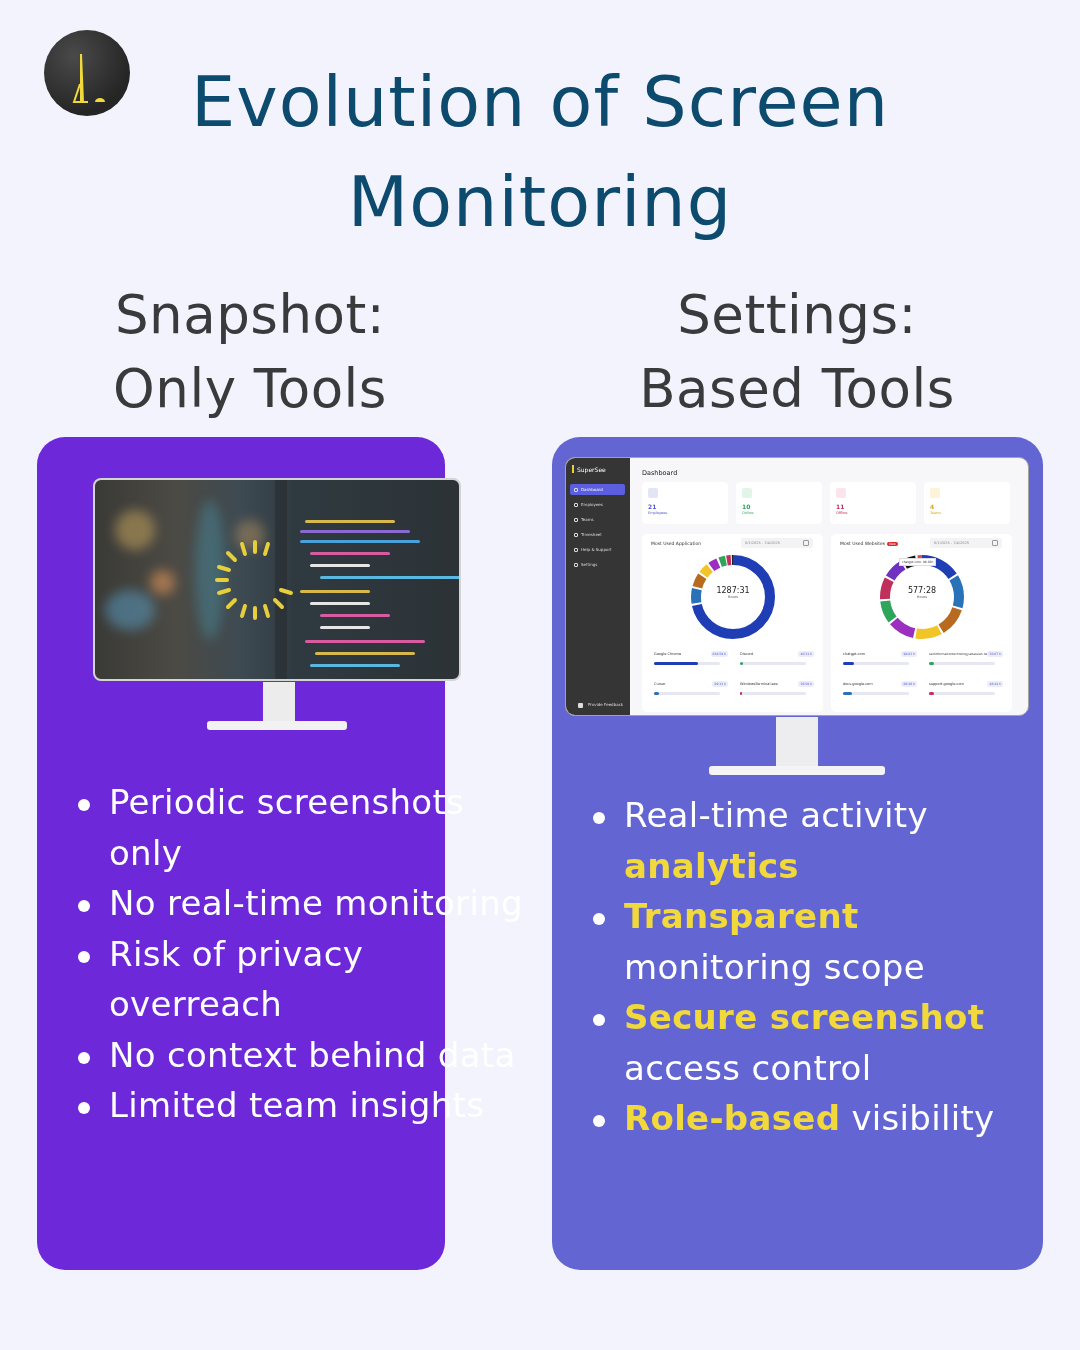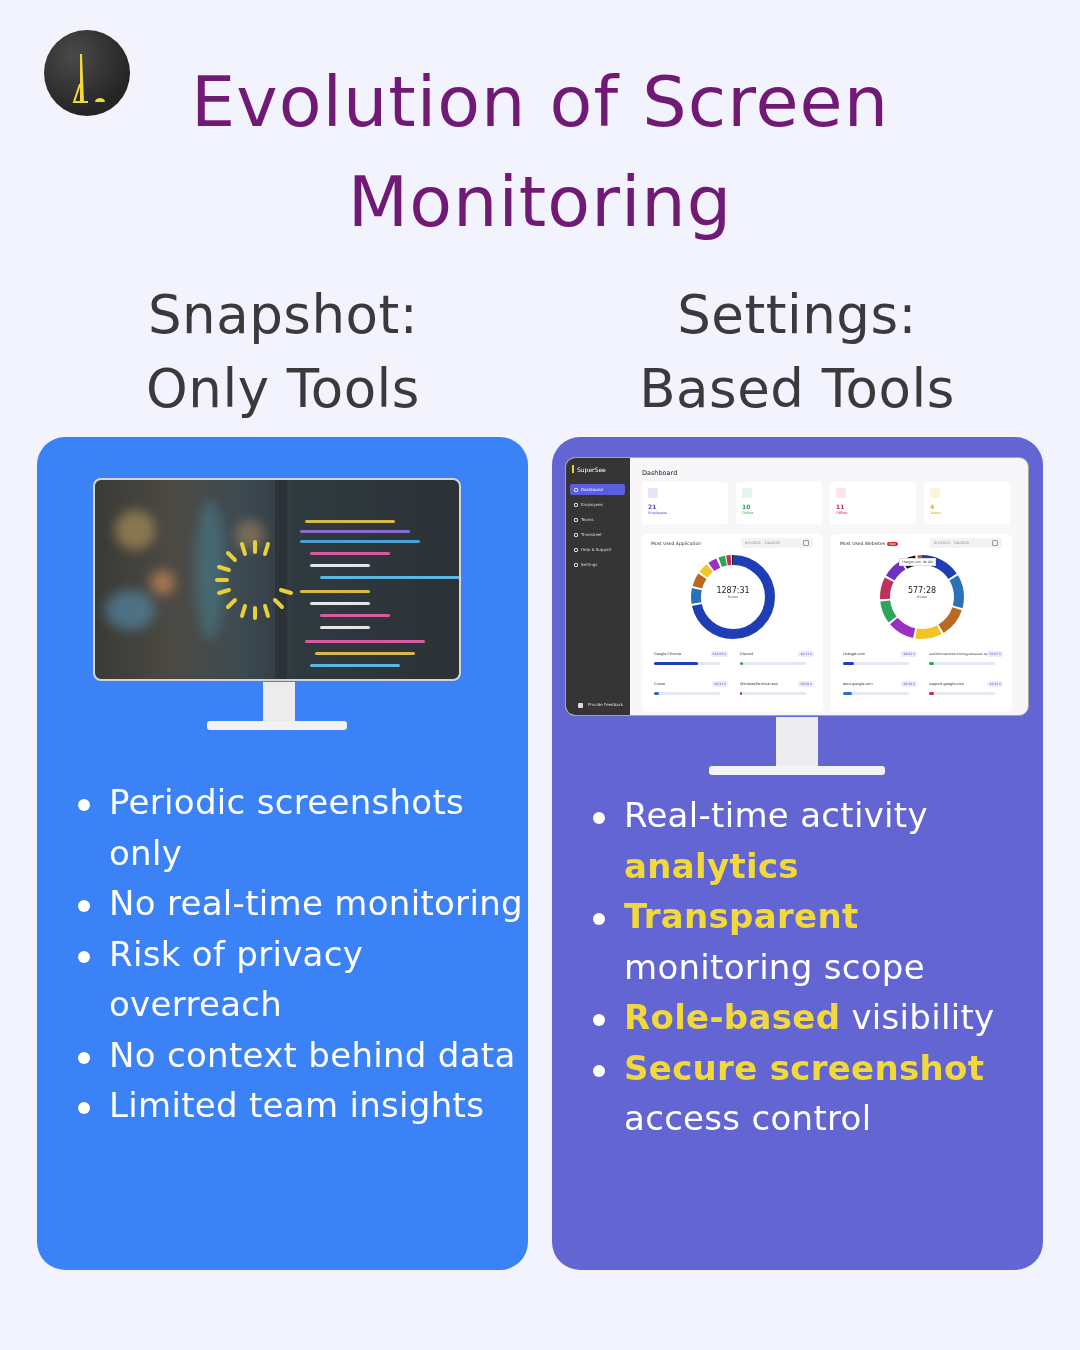--- a/index.html
+++ b/index.html
@@ -4,29 +4,29 @@
 <style>
   * { box-sizing: border-box; margin: 0; padding: 0; }
   html, body { width: 1080px; height: 1350px; background: #f3f3fd; overflow: hidden; }
   body { font-family: "DejaVu Sans", sans-serif; position: relative; color: #3a3a3d; }
 
   .logo { position: absolute; left: 44px; top: 30px; width: 86px; height: 86px; border-radius: 50%;
     background: radial-gradient(circle at 35% 30%, #4a4a4a, #252525 70%); }
   .logo svg { position: absolute; left: 0; top: 0; }
 
   .title { position: absolute; left: 140px; width: 800px; top: 52px; text-align: center;
-    font-size: 70px; line-height: 100px; font-weight: 400; color: #701a75; letter-spacing: 1px; }
+    font-size: 70px; line-height: 100px; font-weight: 400; color: #0c4a6e; letter-spacing: 1px; }
 
   .col-head { position: absolute; top: 278px; width: 480px; text-align: center; font-size: 53px;
     line-height: 74px; color: #3a3a3d; letter-spacing: 0.5px; }
-  .col-head.left { left: 43px; }
+  .col-head.left { left: 10px; }
   .col-head.right { left: 557px; }
 
   .panel { position: absolute; top: 437px; height: 833px; border-radius: 28px; }
-  .panel.left { left: 37px; width: 491px; background: #3b82f6; }
+  .panel.left { left: 37px; width: 408px; background: #6d28d9; }
   .panel.right { left: 552px; width: 491px; background: #6366d2; }
 
   
   .mon-l-screen { position: absolute; left: 56px; top: 41px; width: 368px; height: 203px; border-radius: 8px;
     border: 2px solid #d4d4d4; overflow: hidden;
     background: linear-gradient(90deg, #3a3a36 0%, #4c4a44 22%, #3e4a52 40%, #2f3a40 55%, #2c3236 100%); }
   .blur { position: absolute; border-radius: 50%; filter: blur(6px); }
   .code { position: absolute; height: 3px; border-radius: 2px; }
   .mon-neck-l { position: absolute; left: 226px; top: 245px; width: 32px; height: 40px; background: #ececec; }
   .mon-base-l { position: absolute; left: 170px; top: 284px; width: 140px; height: 9px; background: #f2f2f2; border-radius: 3px; }
@@ -289,16 +289,16 @@
           </div>
       </div>
     </div>
   </div>
   <div class="mon-neck-r"></div>
   <div class="mon-base-r"></div>
 
   <ul class="bullets right">
     <li><span>Real-time activity </span><span class="hl">analytics</span></li>
     <li><span class="hl">Transparent</span><span> monitoring scope</span></li>
+    <li><span class="hl">Secure screenshot</span><span> access control</span></li>
     <li><span class="hl">Role-based</span><span> visibility</span></li>
-    <li><span class="hl">Secure screenshot</span><span> access control</span></li>
   </ul>
 </div>
 
 </body></html>

